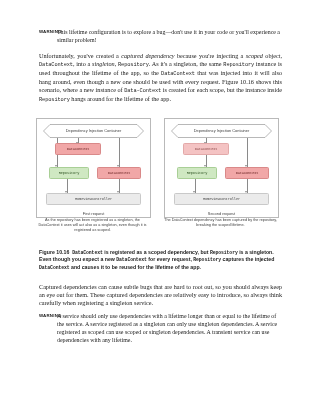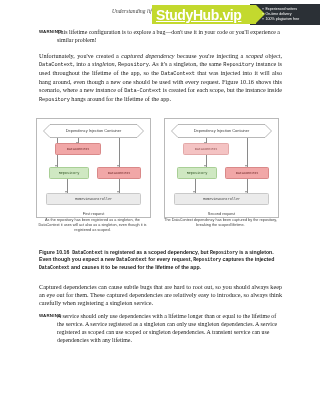--- a/index.html
+++ b/index.html
@@ -280,34 +280,20 @@
     font-size: 4.8px;
   }
 
   .lowertext { position: absolute; left: 39px; top: 283px; width: 243px; }
 </style>
 </head>
 <body>
 
 <div class="page">
 
-  <div class="runhead-row">
-    <div class="runhead">Understanding lifetimes</div>
-    <div class="banner">
-      <div class="banner-dark"></div>
-      <div class="banner-green">
-        <div class="banner-logo">StudyHub.vip</div>
-      </div>
-      <div class="banner-bullets">
-        <div>Experienced writers</div>
-        <div>On-time delivery</div>
-        <div>100% plagiarism free</div>
-      </div>
-    </div>
-  </div>
 
   <div class="col" style="top:29px;">
     <div class="warnblock">
       <span class="warnlabel">WARNING</span>
       <p>This lifetime configuration is to explore a bug—don't use it in your code or you'll experience a similar problem!</p>
     </div>
     <p class="body" id="para1"><span>Unfortunately, you've created a </span><span style="font-style: italic;">captured dependency</span><span> because you're injecting a </span><span style="font-style: italic;">scoped</span><span> object, </span><span class="mono">DataContext</span><span>, into a </span><span style="font-style: italic;">singleton</span><span>, </span><span class="mono">Repository</span><span>. As it's a singleton, the same </span><span class="mono">Repository</span><span> instance is used throughout the lifetime of the app, so the </span><span class="mono">DataContext</span><span> that was injected into it will also hang around, even though a new one should be used with every request. Figure 10.16 shows this scenario, where a new instance of </span><span class="mono">Data-Context</span><span> is created for each scope, but the instance inside </span><span class="mono">Repository</span><span> hangs around for the lifetime of the app.</span></p>
   </div>
 
   <div class="figure">

